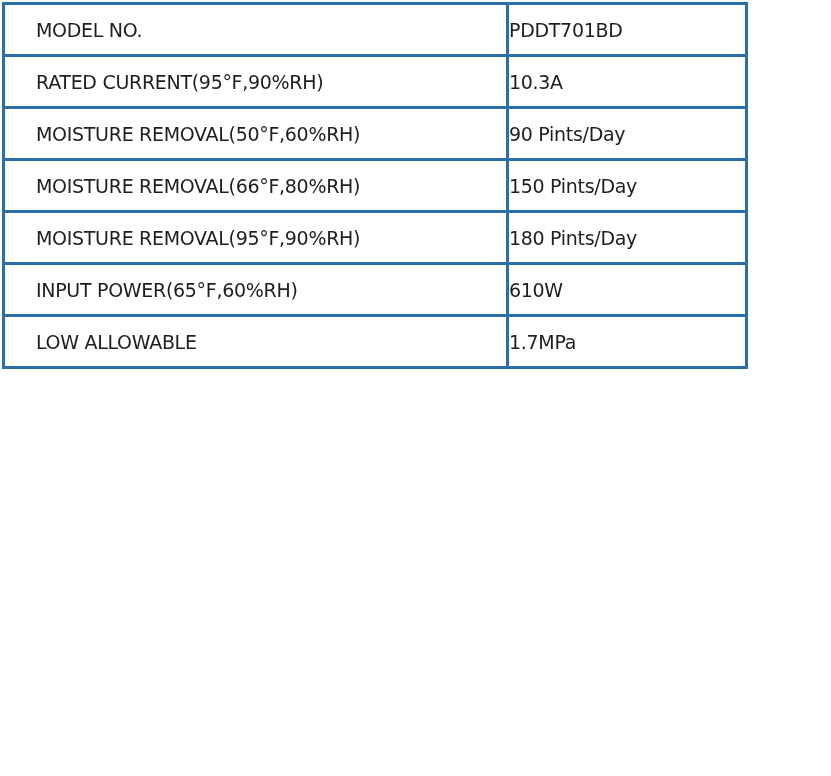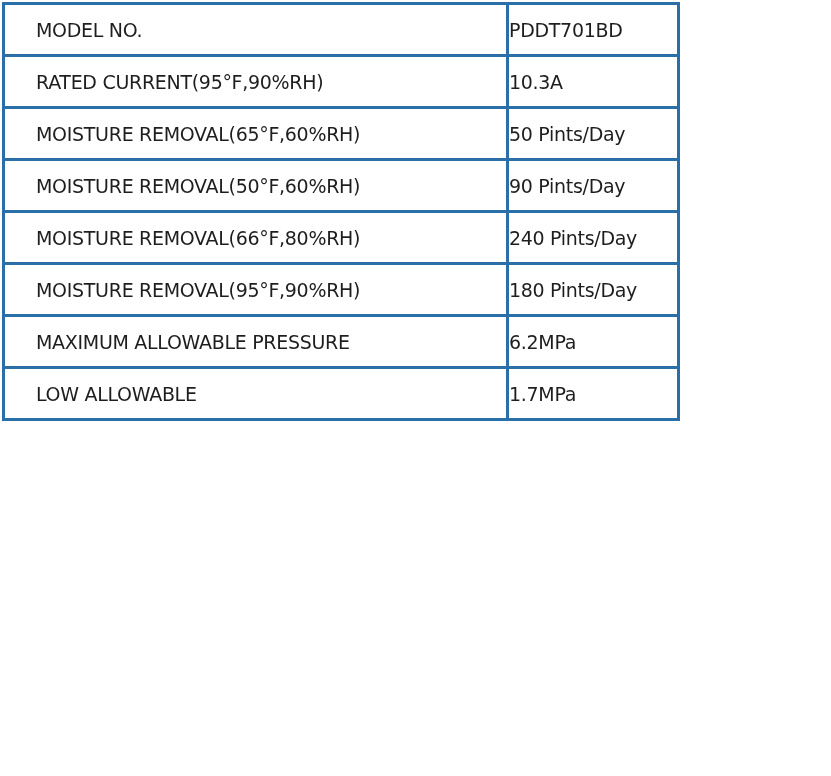--- a/index.html
+++ b/index.html
@@ -10,21 +10,21 @@
   body {
     width: 831px;
     height: 776px;
     position: relative;
     overflow: hidden;
   }
   .spec-table {
     position: absolute;
     left: 2px;
     top: 2px;
-    width: 678px;
+    width: 746px;
     border-collapse: collapse;
     table-layout: fixed;
     font-family: "DejaVu Sans", "Liberation Sans", sans-serif;
     color: #1e1e1e;
   }
   .spec-table td {
     border: 3px solid #2a6fa8;
     height: 49px;
     padding: 0;
     font-size: 19px;
@@ -47,37 +47,33 @@
   <tbody>
     <tr>
       <td class="label">MODEL NO.</td>
       <td class="value">PDDT701BD</td>
     </tr>
     <tr>
       <td class="label">RATED CURRENT(95°F,90%RH)</td>
       <td class="value">10.3A</td>
     </tr>
     <tr>
-      <td class="label">MOISTURE REMOVAL(65°F,60%RH)</td>
-      <td class="value">50 Pints/Day</td>
-    </tr>
-    <tr>
       <td class="label">MOISTURE REMOVAL(50°F,60%RH)</td>
       <td class="value">90 Pints/Day</td>
     </tr>
     <tr>
       <td class="label">MOISTURE REMOVAL(66°F,80%RH)</td>
-      <td class="value">240 Pints/Day</td>
+      <td class="value">150 Pints/Day</td>
     </tr>
     <tr>
       <td class="label">MOISTURE REMOVAL(95°F,90%RH)</td>
       <td class="value">180 Pints/Day</td>
     </tr>
     <tr>
-      <td class="label">MAXIMUM ALLOWABLE PRESSURE</td>
-      <td class="value">6.2MPa</td>
+      <td class="label">INPUT POWER(65°F,60%RH)</td>
+      <td class="value">610W</td>
     </tr>
     <tr>
       <td class="label">LOW ALLOWABLE</td>
       <td class="value">1.7MPa</td>
     </tr>
   </tbody>
 </table>
 
 </body></html>

